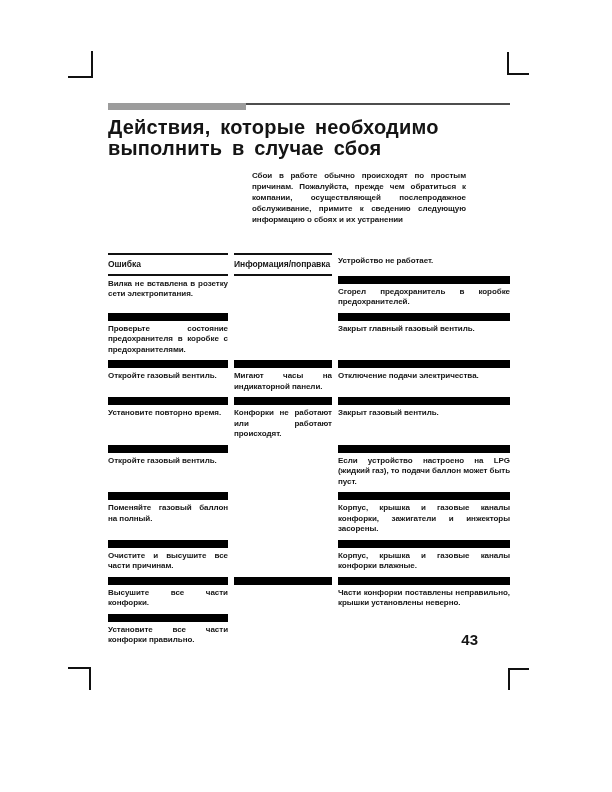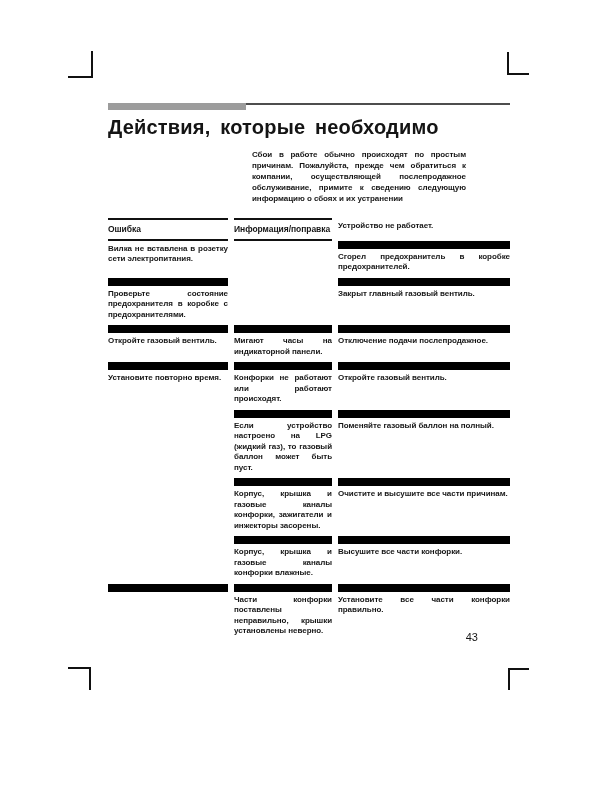--- a/index.html
+++ b/index.html
@@ -40,21 +40,21 @@
     margin: 11px 12px 0 144px;
     width: 214px;
     font-size: 8px;
     line-height: 11px;
     font-weight: bold;
     text-align: justify;
     letter-spacing: -0.05px;
   }
 
   .troubleshoot-table {
-    margin-top: 14px;
+    margin-top: 28px;
     display: grid;
     grid-template-columns: 120px 98px 172px;
     column-gap: 6px;
     font-size: 8px;
     line-height: 10.5px;
     font-weight: bold;
     letter-spacing: -0.05px;
   }
   .cell { text-align: justify; padding: 3px 0 5px 0; }
   .cell.hdr {
@@ -66,22 +66,22 @@
   }
   .cell.sep { border-top: 8px solid #000000; }
   .cell.c1 { text-align: justify; }
 
   .page-number {
     position: absolute;
     left: 432px;
     top: 631px;
     width: 46px;
     text-align: right;
-    font-size: 11px;
-    font-weight: normal;
+    font-size: 15px;
+    font-weight: bold;
   }
 </style>
 </head>
 <body>
 
 <div class="page">
 
   <div class="crop tl"></div>
   <div class="crop tr"></div>
   <div class="crop bl"></div>
@@ -89,20 +89,21 @@
 
   <div class="content">
 
     <div class="top-rule">
       <div class="line"></div>
       <div class="bar"></div>
     </div>
 
     <div class="title">
       <div>Действия, которые необходимо</div>
+      <div>выполнить в случае сбоя</div>
     </div>
 
     <p class="intro">Сбои в работе обычно происходят по простым причинам. Пожалуйста, прежде чем обратиться к компании, осуществляющей послепродажное обслуживание, примите к сведению следующую информацию о сбоях и их устранении</p>
 
     <div class="troubleshoot-table">
 
       <div class="cell hdr">Ошибка</div>
       <div class="cell hdr">Информация/поправка</div>
 
       <div class="cell c1">Устройство не работает.</div>
@@ -110,28 +111,29 @@
 
       <div class="cell c1"></div>
       <div class="cell sep">Сгорел предохранитель в коробке предохранителей.</div>
       <div class="cell sep">Проверьте состояние предохранителя в коробке с предохранителями.</div>
 
       <div class="cell c1"></div>
       <div class="cell sep">Закрыт главный газовый вентиль.</div>
       <div class="cell sep">Откройте газовый вентиль.</div>
 
       <div class="cell c1 sep">Мигают часы на индикаторной панели.</div>
-      <div class="cell sep">Отключение подачи послепродажное.</div>
+      <div class="cell sep">Отключение подачи электричества.</div>
       <div class="cell sep">Установите повторно время.</div>
 
       <div class="cell c1 sep">Конфорки не работают или работают происходят.</div>
+      <div class="cell sep">Закрыт газовый вентиль.</div>
       <div class="cell sep">Откройте газовый вентиль.</div>
 
       <div class="cell c1"></div>
-      <div class="cell sep">Если устройство настроено на LPG (жидкий газ), то газовый баллон может быть пуст.</div>
+      <div class="cell sep">Если устройство настроено на LPG (жидкий газ), то подачи баллон может быть пуст.</div>
       <div class="cell sep">Поменяйте газовый баллон на полный.</div>
 
       <div class="cell c1"></div>
       <div class="cell sep">Корпус, крышка и газовые каналы конфорки, зажигатели и инжекторы засорены.</div>
       <div class="cell sep">Очистите и высушите все части причинам.</div>
 
       <div class="cell c1"></div>
       <div class="cell sep">Корпус, крышка и газовые каналы конфорки влажные.</div>
       <div class="cell sep">Высушите все части конфорки.</div>
 

